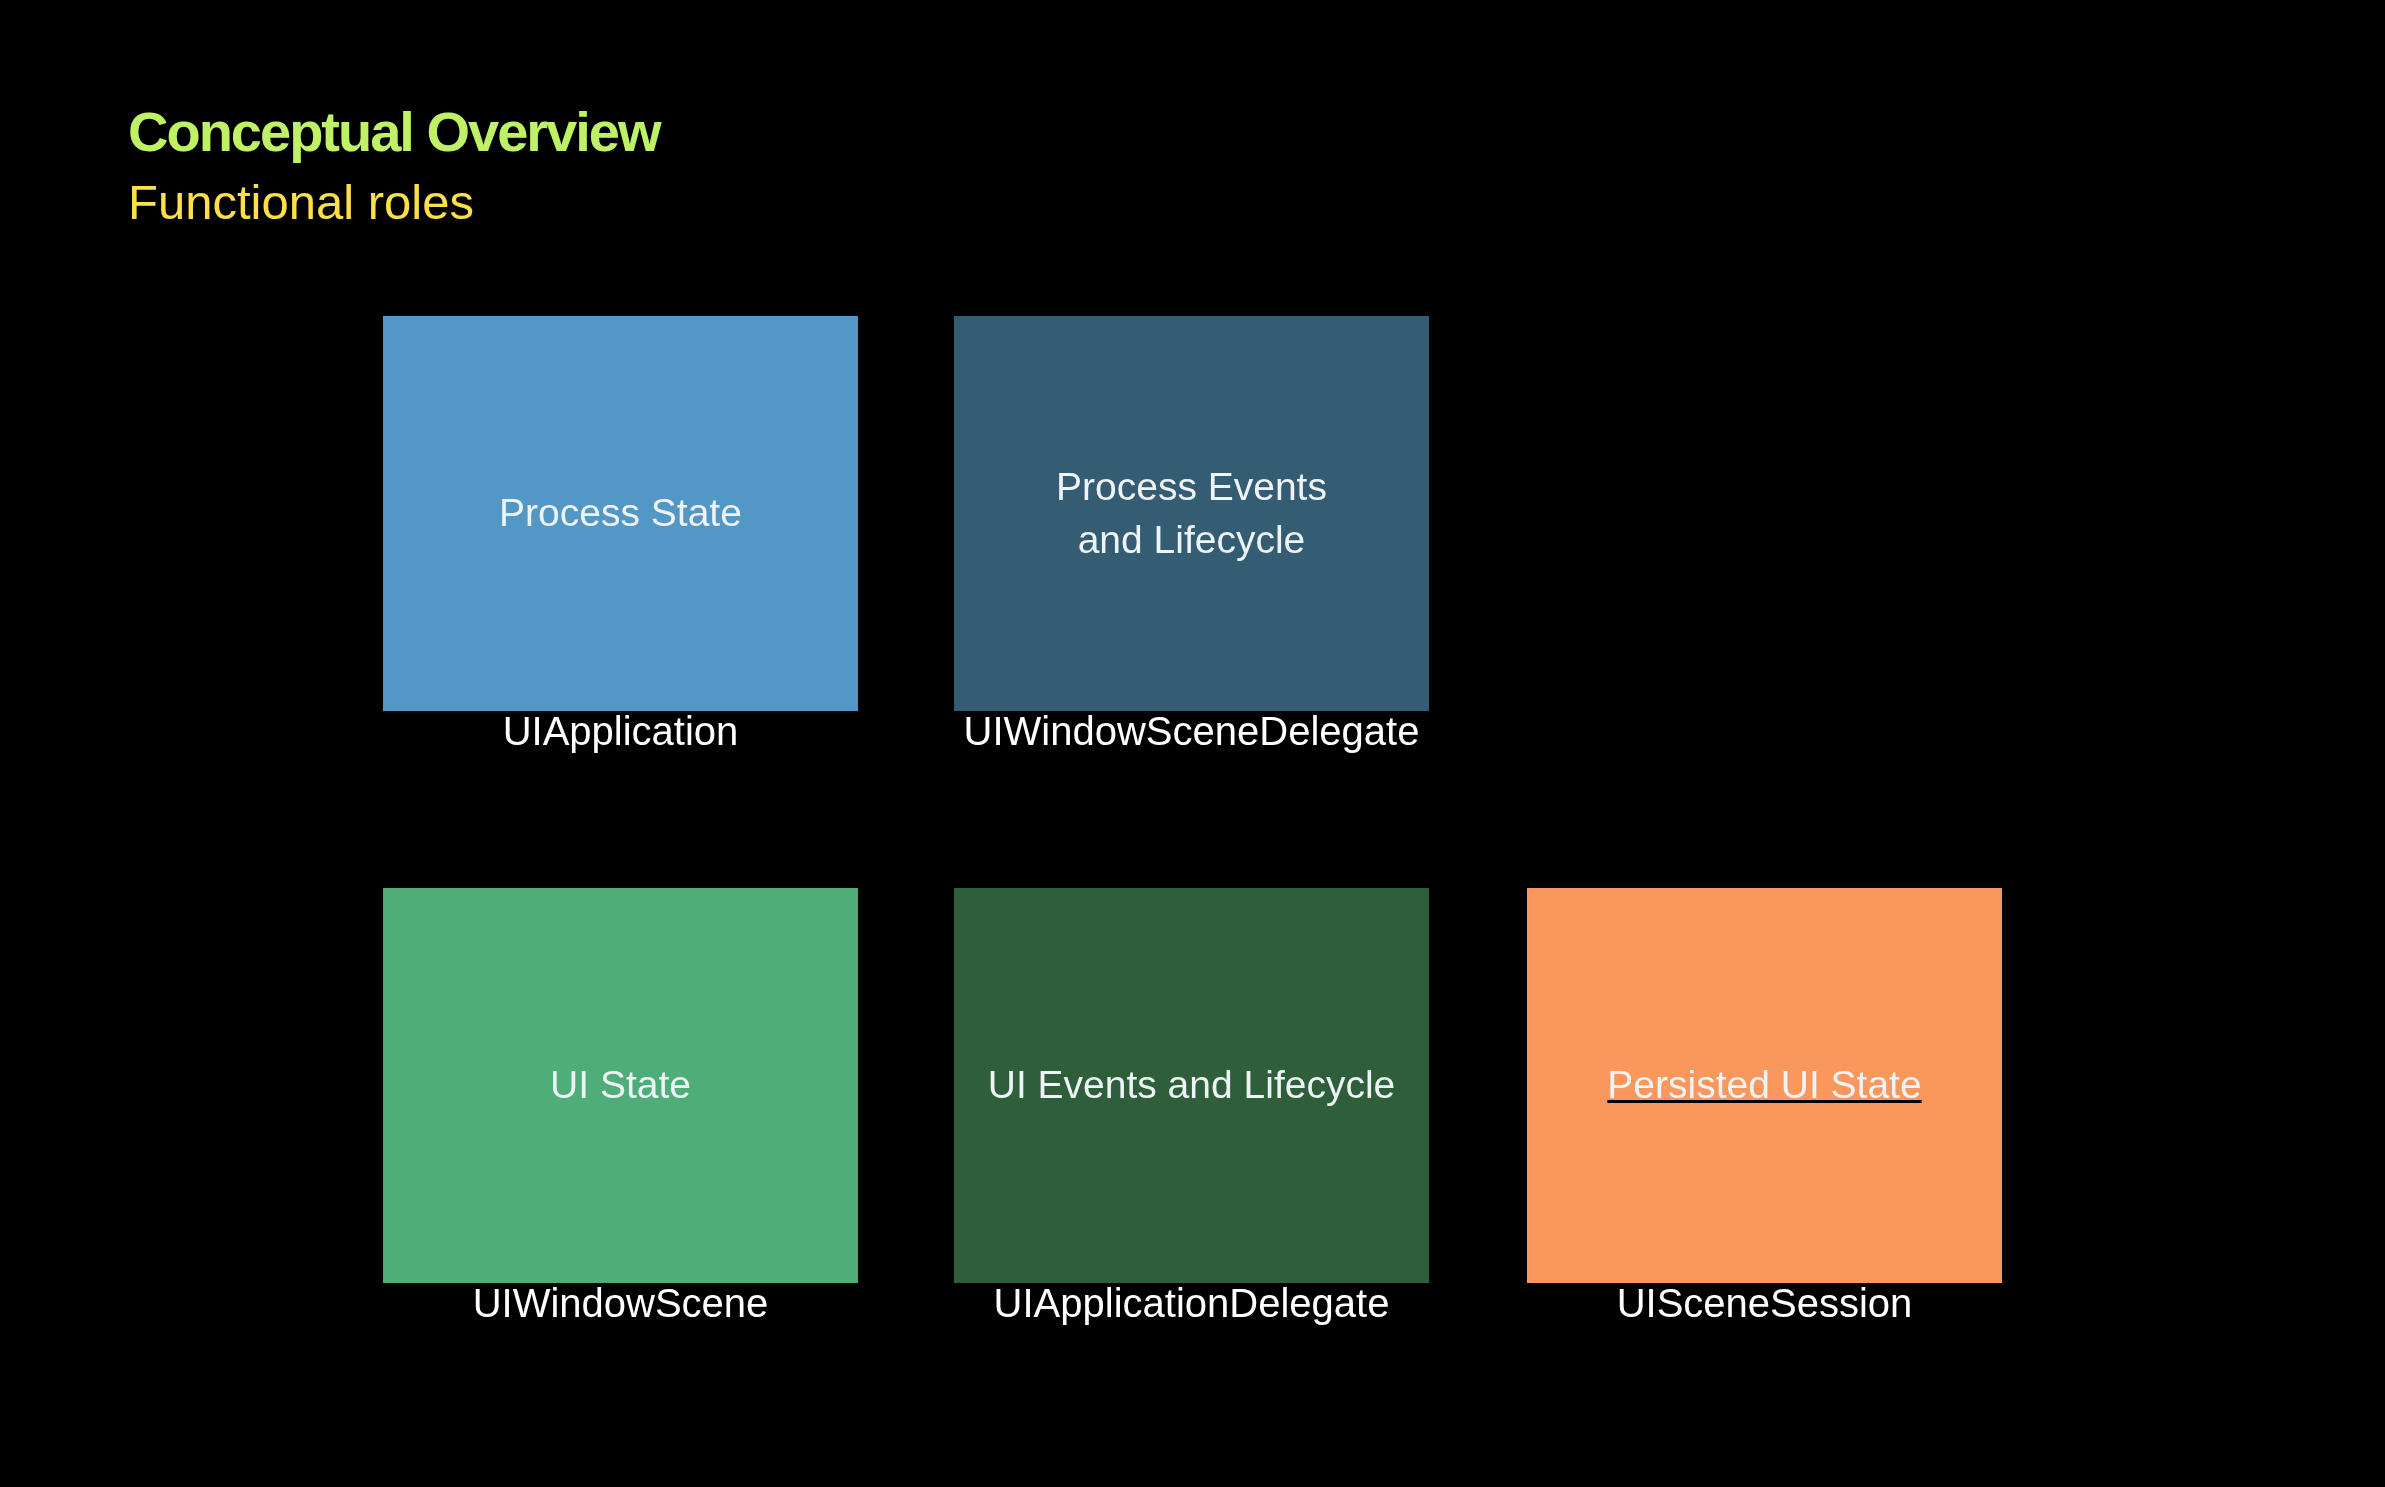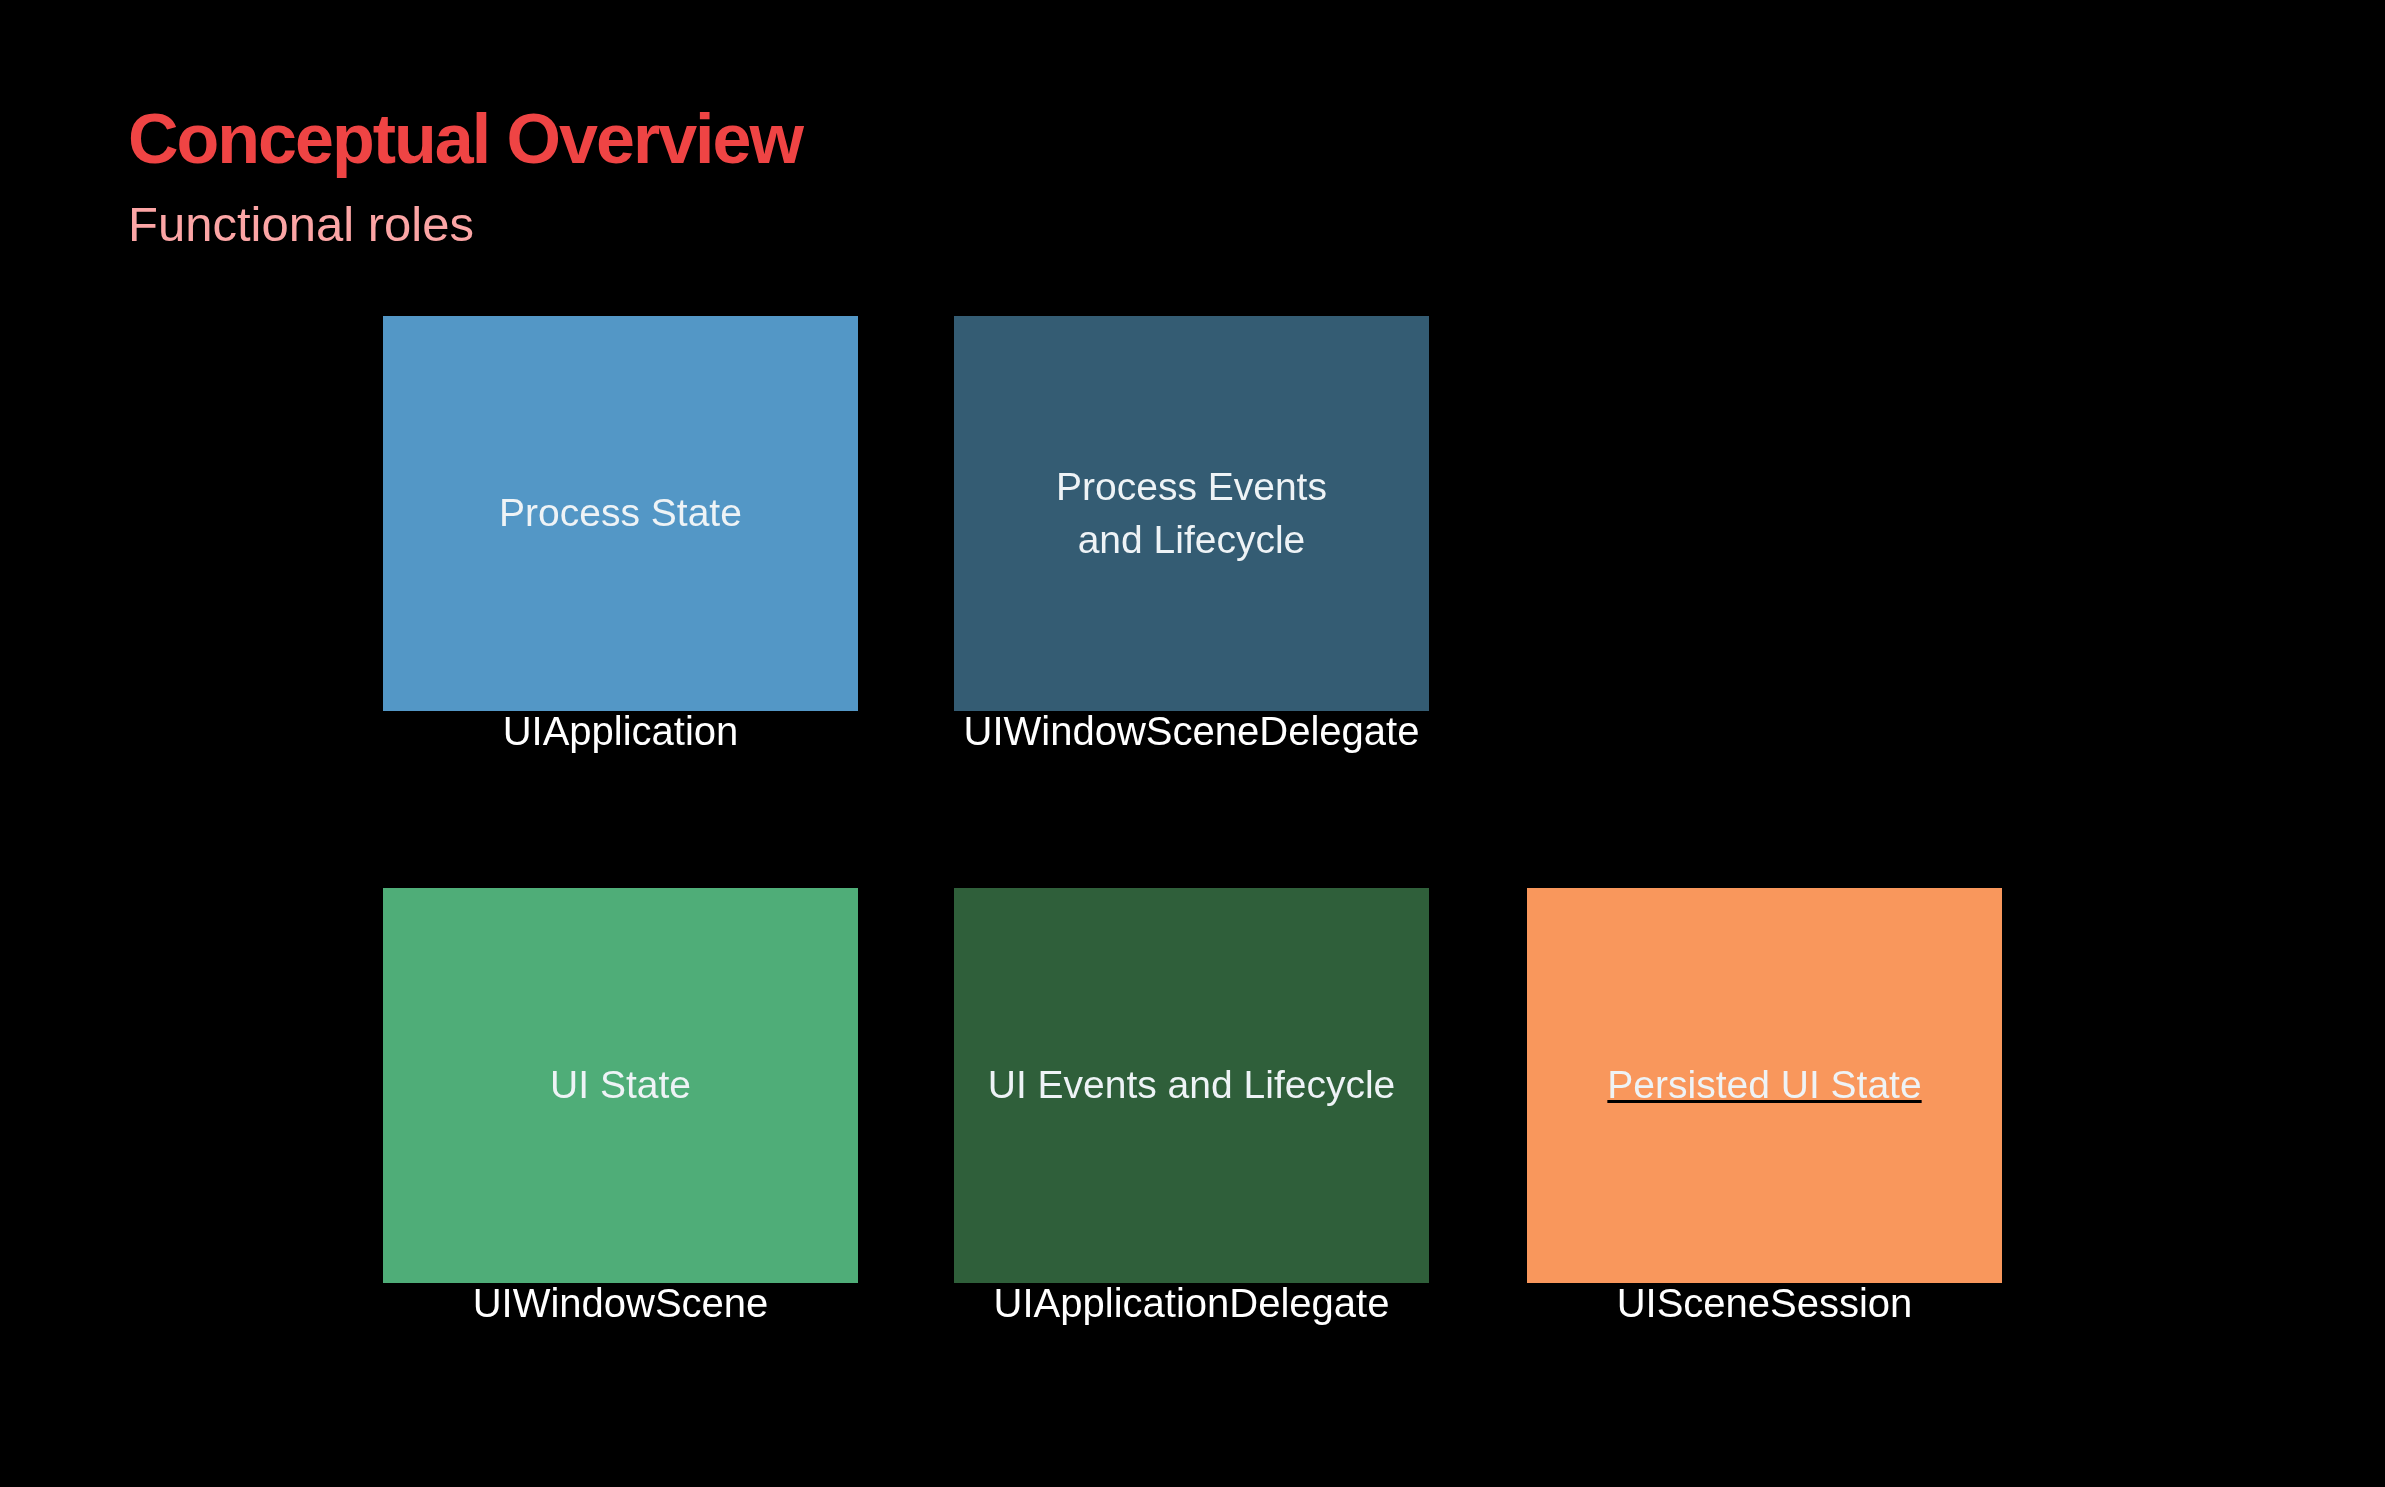--- a/index.html
+++ b/index.html
@@ -14,32 +14,32 @@
     background: #000000;
     overflow: hidden;
     font-family: "Liberation Sans", "DejaVu Sans", sans-serif;
   }
   .header {
     position: absolute;
     left: 128px;
     top: 104px;
   }
   .title {
-    font-size: 70px;
+    font-size: 56px;
     font-weight: 700;
     letter-spacing: -2px;
     line-height: 1.0;
-    color: #ef4444;
+    color: #bef264;
   }
   .subtitle {
-    margin-top: 26px;
+    margin-top: 18px;
     font-size: 49px;
     font-weight: 400;
     line-height: 1.0;
-    color: #fca5a5;
+    color: #fde047;
   }
   .cell {
     position: absolute;
     width: 475px;
     display: flex;
     flex-direction: column;
     align-items: center;
   }
   .tile {
     width: 475px;

